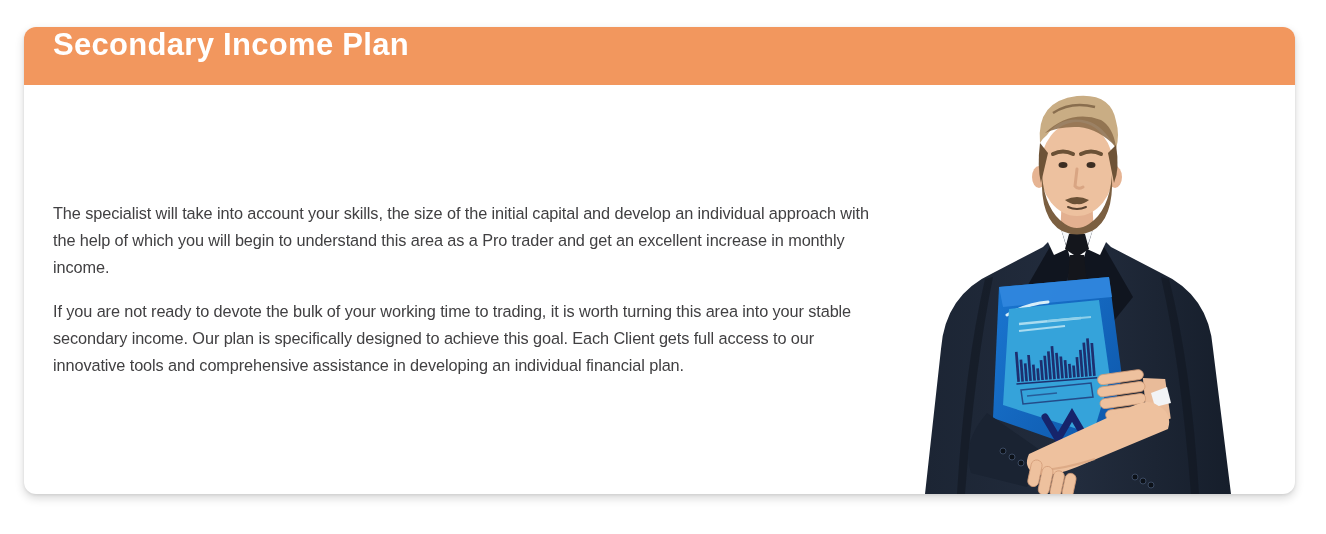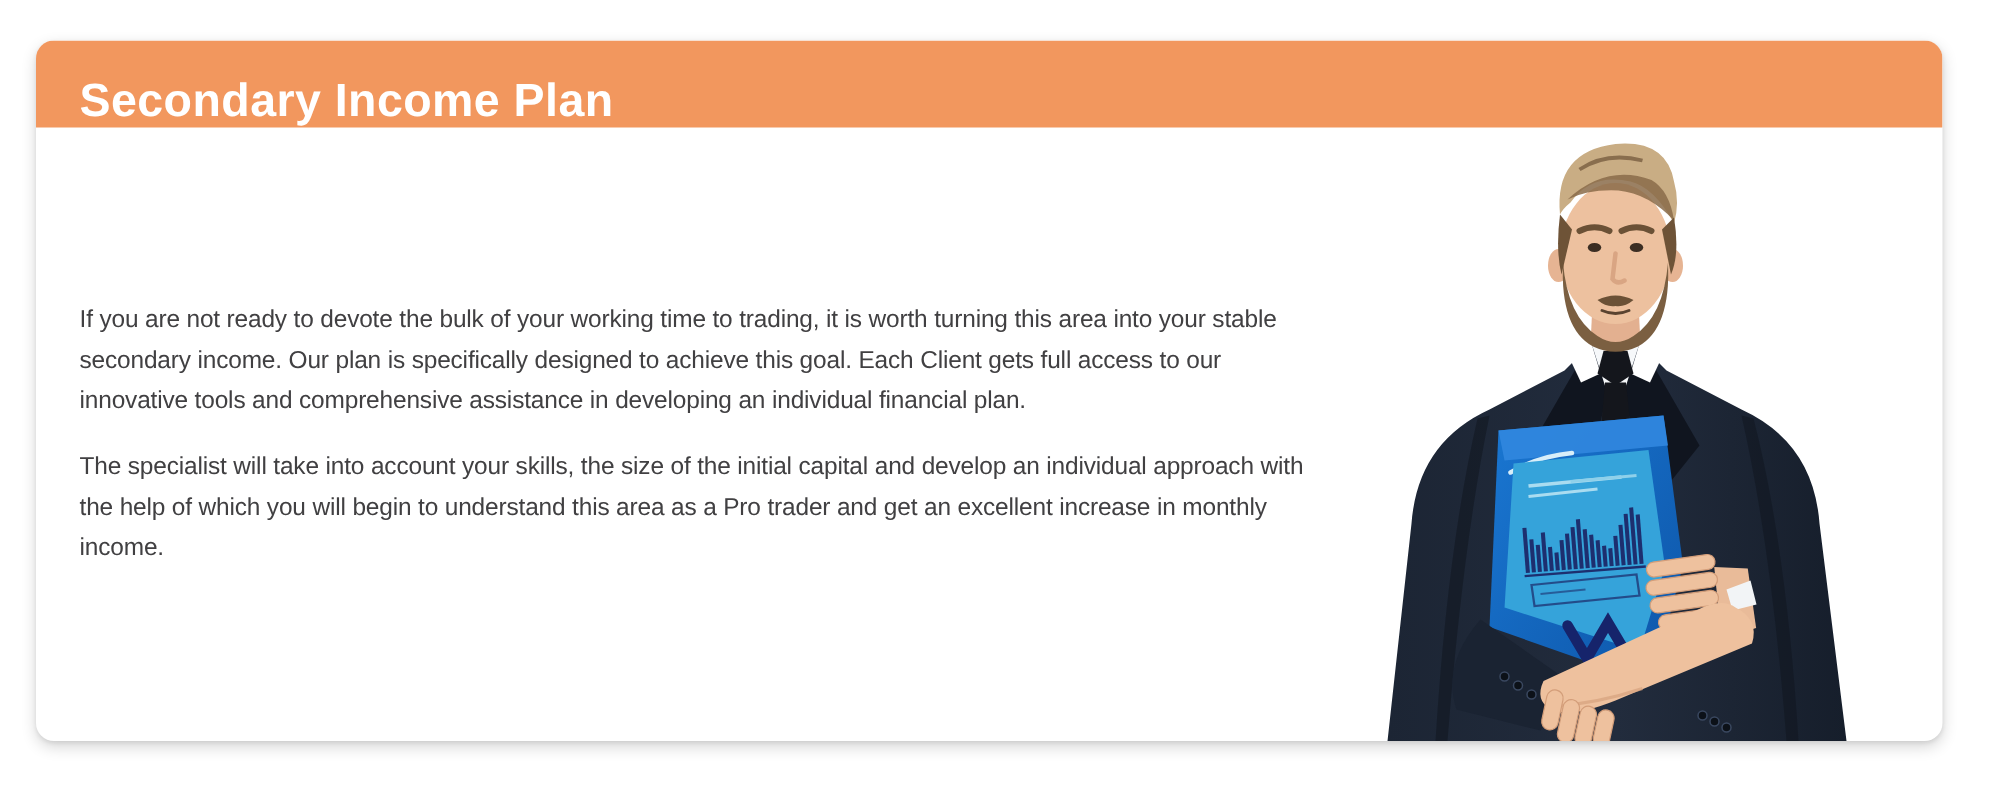--- a/index.html
+++ b/index.html
@@ -14,21 +14,21 @@
     position:absolute;left:24px;top:27px;
     width:1271px;height:467px;
     background:#ffffff;
     border-radius:12px;
     box-shadow:0 4px 10px rgba(0,0,0,.16),0 1px 3px rgba(0,0,0,.08);
     overflow:hidden;
   }
   .card-header{
     height:58px;
     background:#f2975e;
-    display:flex;align-items:flex-end;
+    display:flex;align-items:flex-start;
     padding:0 29px;
   }
   .card-title{
     margin:0;
     font-size:31px;
     font-weight:700;
     letter-spacing:.3px;
     color:#ffffff;
   }
   .card-body{
@@ -59,22 +59,22 @@
 
 <div class="card">
 
   <div class="card-header">
     <h1 class="card-title">Secondary Income Plan</h1>
   </div>
 
   <div class="card-body">
 
     <div class="text-col">
+      <p>The specialist will take into account your skills, the size of the initial capital and develop an individual approach with the help of which you will begin to understand this area as a Pro trader and get an excellent increase in monthly income.</p>
       <p>If you are not ready to devote the bulk of your working time to trading, it is worth turning this area into your stable secondary income. Our plan is specifically designed to achieve this goal. Each Client gets full access to our innovative tools and comprehensive assistance in developing an individual financial plan.</p>
-      <p>The specialist will take into account your skills, the size of the initial capital and develop an individual approach with the help of which you will begin to understand this area as a Pro trader and get an excellent increase in monthly income.</p>
     </div>
 
     <div class="photo-col">
       <svg viewBox="0 0 372 409" role="img" aria-label="Businessman in a dark navy suit with arms crossed holding a blue folder containing a bar-chart document">
 
         <defs>
           <linearGradient id="gradFolder" x1="0" y1="0" x2="1" y2="1">
             <stop offset="0" stop-color="#1a77d2"></stop>
             <stop offset="1" stop-color="#0d55a8"></stop>
           </linearGradient>

